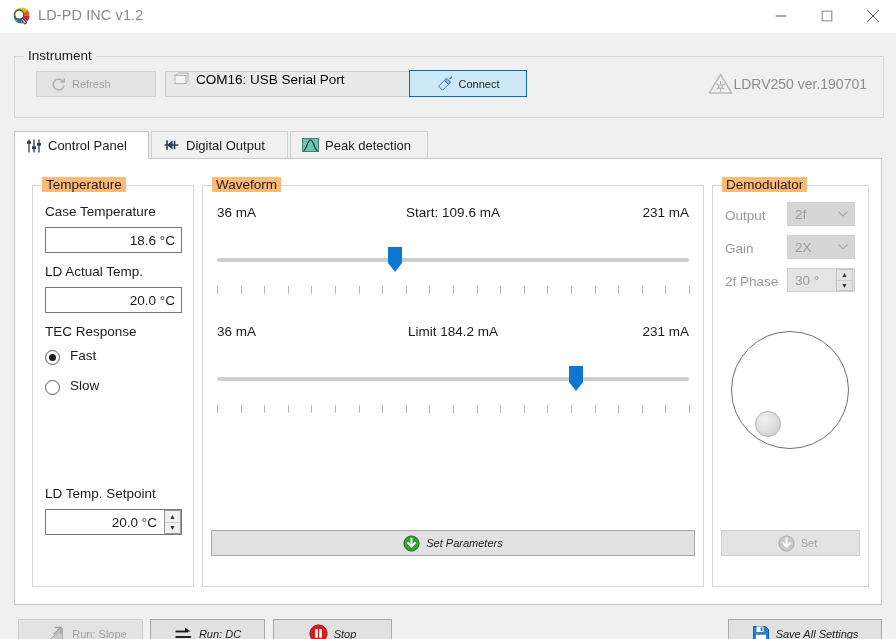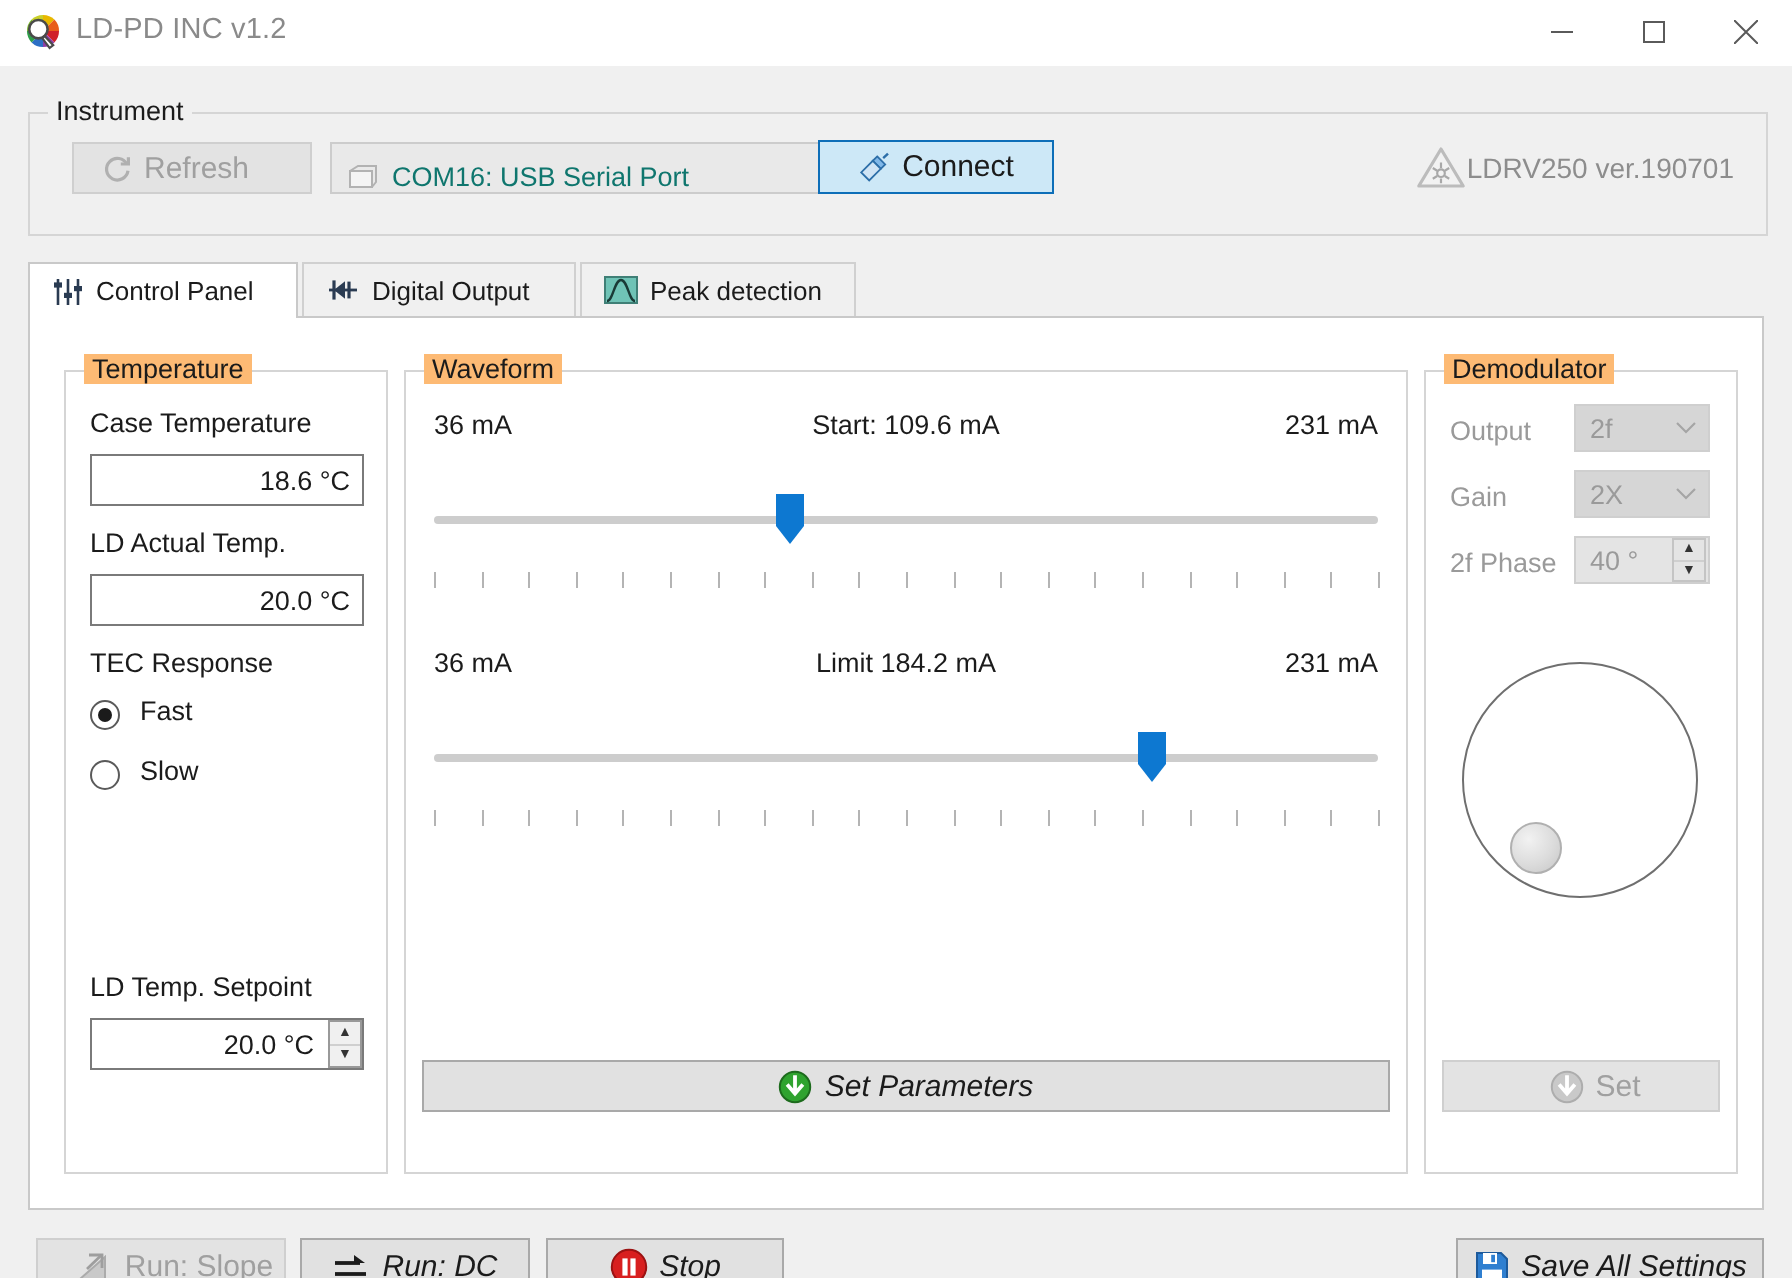--- a/index.html
+++ b/index.html
@@ -24,33 +24,33 @@
   
   .content{position:absolute;left:0;top:33px;width:896px;height:606px;background:#f0f0f0;}
 
   
   .gb{position:absolute;border:1px solid #d5d5d5;}
   .gb-label{position:absolute;top:-9px;left:9px;background:#f0f0f0;padding:0 4px;font-size:13.5px;color:#1b1b1b;}
   #instrument-group{left:14px;top:23px;width:868px;height:60px;}
 
   .btn{
     position:absolute;background:#e1e1e1;border:1px solid #adadad;
-    font-family:inherit;font-size:15px;color:#1b1b1b;
+    font-family:inherit;font-size:11px;color:#1b1b1b;
     display:flex;align-items:center;justify-content:center;gap:6px;
     box-sizing:border-box;cursor:default;padding:0;
   }
   .btn.disabled{background:#e3e3e3;border-color:#cfcfcf;color:#a0a0a0;padding-left:14px;}
   .btn.primary{background:#cde8f7;border:1px solid #0d6eb8;}
   .btn.plain{background:#e1e1e1;border:1px solid #a9a9a9;font-style:italic;}
 
   #refresh-button{left:21px;top:14px;width:120px;height:26px;justify-content:flex-start;padding-left:14px;}
   #com-port-select{
     position:absolute;left:150px;top:14px;width:262px;height:26px;
     background:#e9e9e9;border:1px solid #cccccc;box-sizing:border-box;
-    display:flex;align-items:flex-end;color:#0f766e;font-size:13.5px;padding-left:8px;
+    display:flex;align-items:flex-start;color:#000000;font-size:13.5px;padding-left:8px;
   }
   #connect-button{left:394px;top:13px;width:118px;height:27px;}
   #device-label{position:absolute;right:16px;top:19px;color:#8d8d8d;font-size:14px;}
   #device-icon{position:absolute;right:150px;top:16px;}
 
   
   .tabstrip{position:absolute;left:14px;top:98px;width:868px;height:27px;}
   .tab{
     position:absolute;top:0;height:27px;box-sizing:border-box;
     border:1px solid #d0d0d0;border-bottom:none;background:#f0f0f0;
@@ -381,21 +381,21 @@
           <span style="flex:1">2X</span>
           <span class="icn" style="margin-right:6px">
             <svg width="10" height="6" viewBox="0 0 10 6">
                 <path d="M0.5 0.5 L5 5 L9.5 0.5" fill="none" stroke="#a5a5a5" stroke-width="1.1"></path>
               </svg>
           </span>
         </div>
 
         <span class="lbl dim" style="left:12px;top:88px;">2f Phase</span>
         <div style="position:absolute;left:74px;top:82px;width:68px;height:24px;background:#e4e4e4;border:1px solid #cfcfcf;box-sizing:border-box;display:flex;align-items:center;padding-left:7px;color:#9a9a9a;font-size:13.5px;">
-          <span>40 °</span>
+          <span>30 °</span>
         </div>
         <div class="spin" style="left:123px;top:83px;height:22px;border-color:#c4c4c4;background:#e4e4e4;">
           <div>▲</div>
           <div>▼</div>
         </div>
 
         <div id="phase-knob" style="left:18px;top:145px;">
           <span id="phase-knob-handle" style="left: 23.0569px; top: 78.7661px;"></span>
         </div>
 

